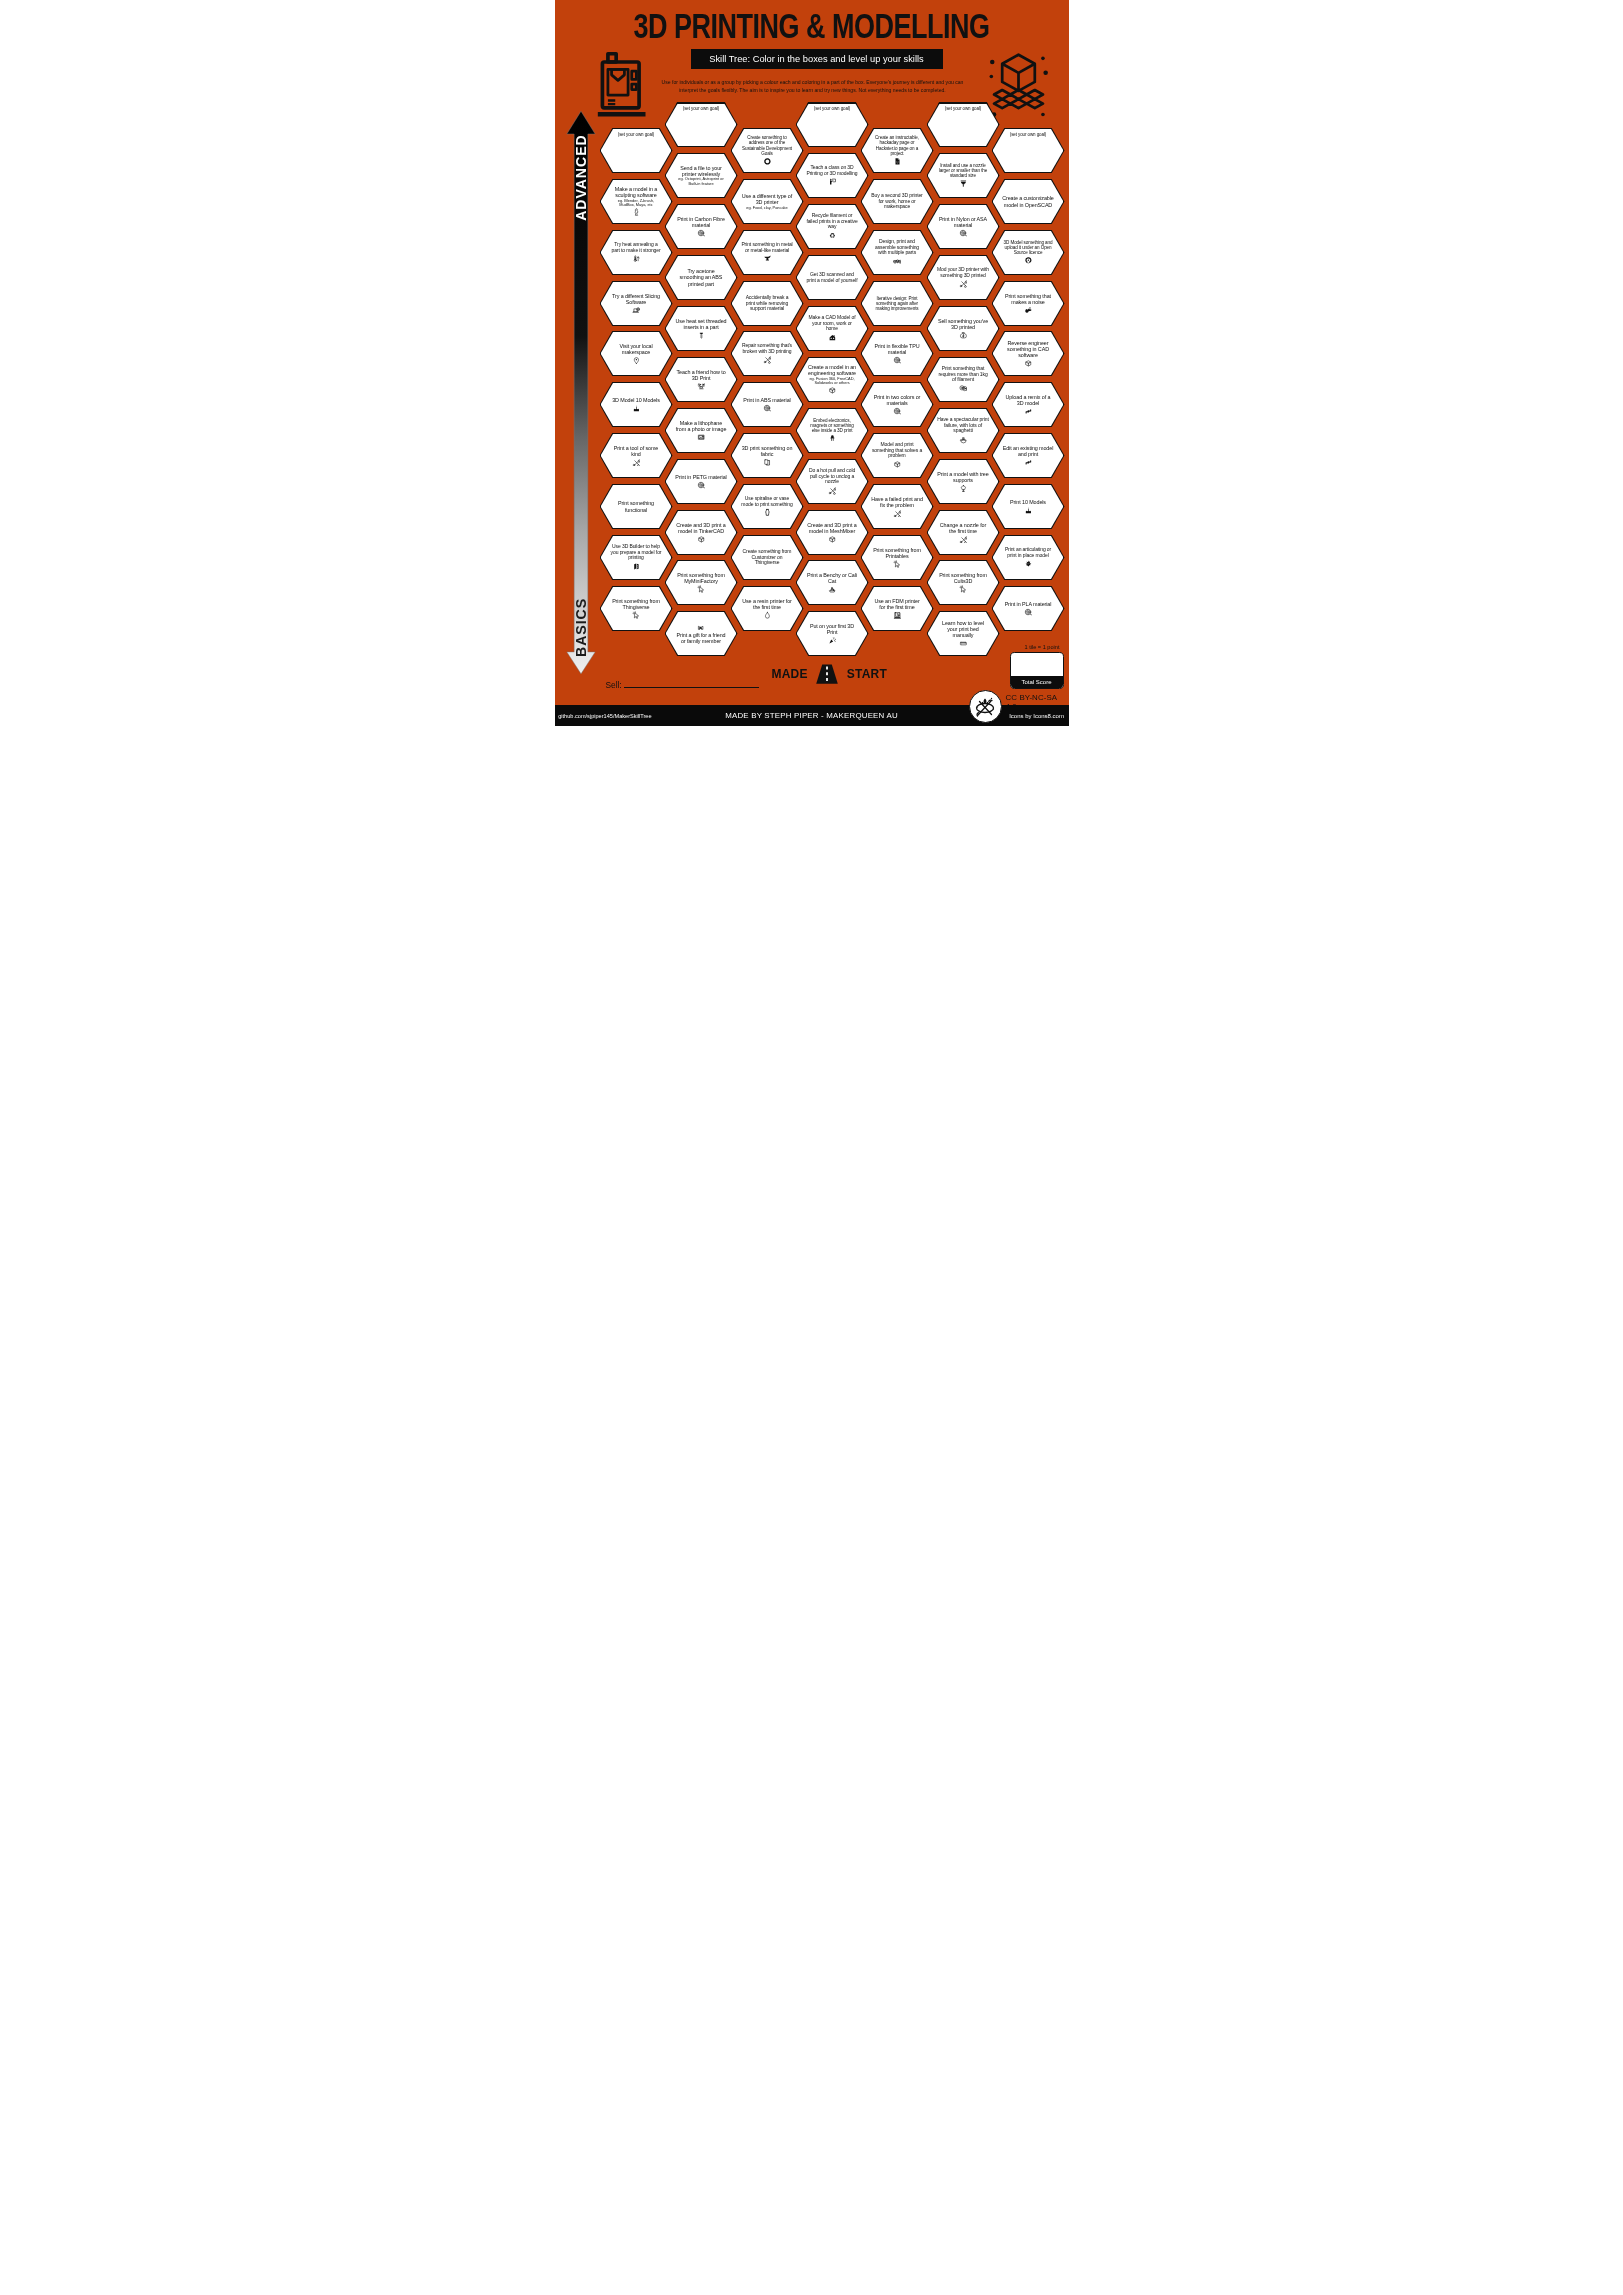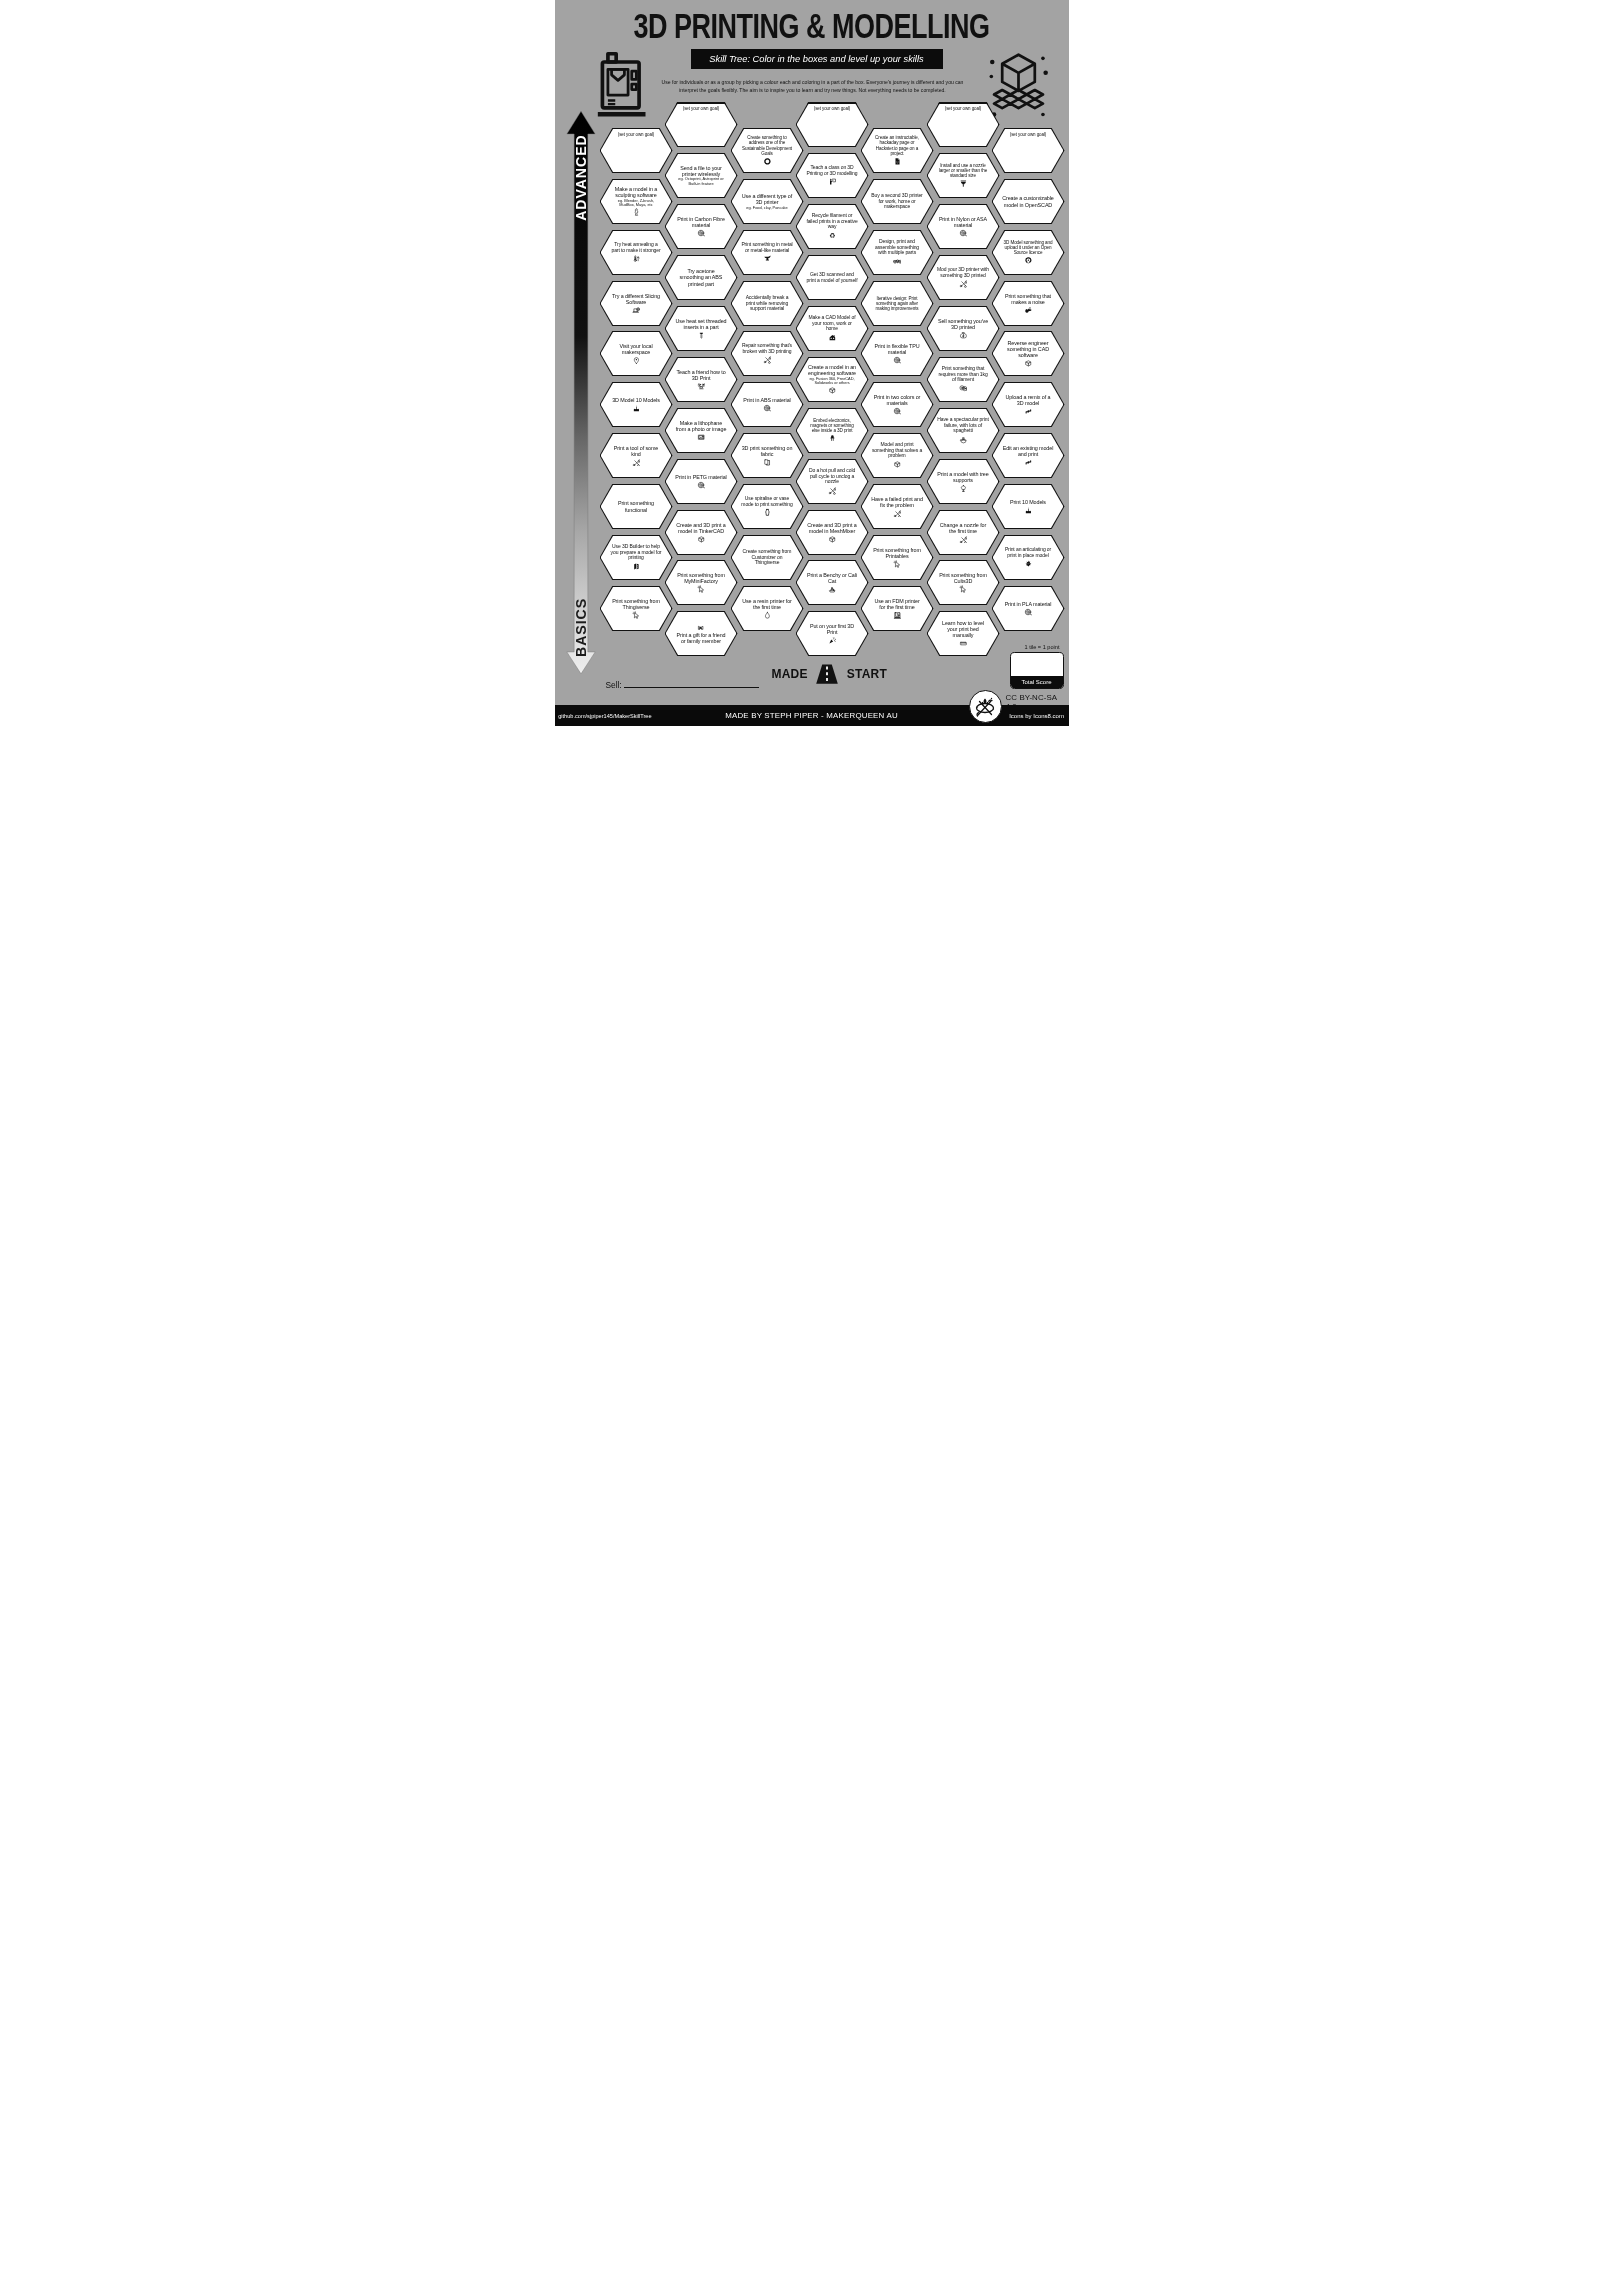--- a/index.html
+++ b/index.html
@@ -1,22 +1,22 @@
 <!DOCTYPE html>
 <html style="font-size:7.4px"><head>
 <meta charset="utf-8">
 <style>
   html,body{margin:0;padding:0;background:#fff;}
-  .page{position:relative;width:514px;height:726px;background:#a3a3a3;color:#111;
+  .page{position:relative;width:514px;height:726px;background:#c2410c;color:#111;
         font-family:"Liberation Sans",sans-serif;overflow:hidden;margin:0 auto;}
   
   .title{position:absolute;left:0;right:0;top:7.4px;text-align:center;font-weight:bold;
          font-size:27px;letter-spacing:-0.5px;white-space:nowrap;transform:scaleY(1.3);transform-origin:top center;}
   .subbar{position:absolute;left:136px;top:49px;width:252px;height:20.4px;background:#0c0c0c;
-          display:flex;align-items:center;justify-content:center;font-style:italic;}
+          display:flex;align-items:center;justify-content:center;}
   .subbar span{color:#fff;font-size:9.3px;}
   .intro{position:absolute;left:104px;top:74px;width:308px;text-align:center;font-size:5.1px;line-height:1.5;}
   .hdr-icon{position:absolute;}
   
   .axis{position:absolute;left:10.2px;top:107px;width:32px;height:571px;}
   
   .hex{position:absolute;width:73px;height:45px;background:#111;
        clip-path:polygon(0% 50%,17.5% 0%,82.5% 0%,100% 50%,82.5% 100%,17.5% 100%);}
   .hexin{position:absolute;left:1.1px;top:1.1px;right:1.1px;bottom:1.1px;background:#fff;
        clip-path:polygon(0% 50%,17.5% 0%,82.5% 0%,100% 50%,82.5% 100%,17.5% 100%);

